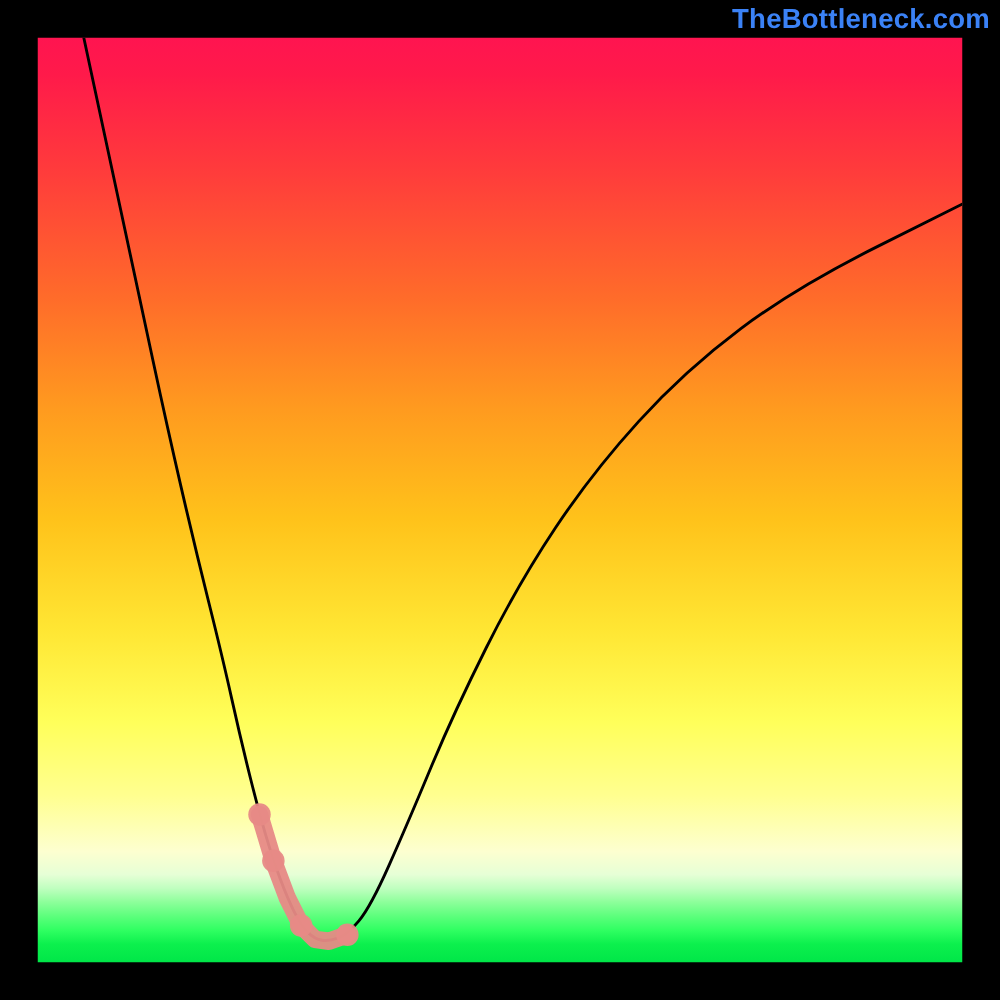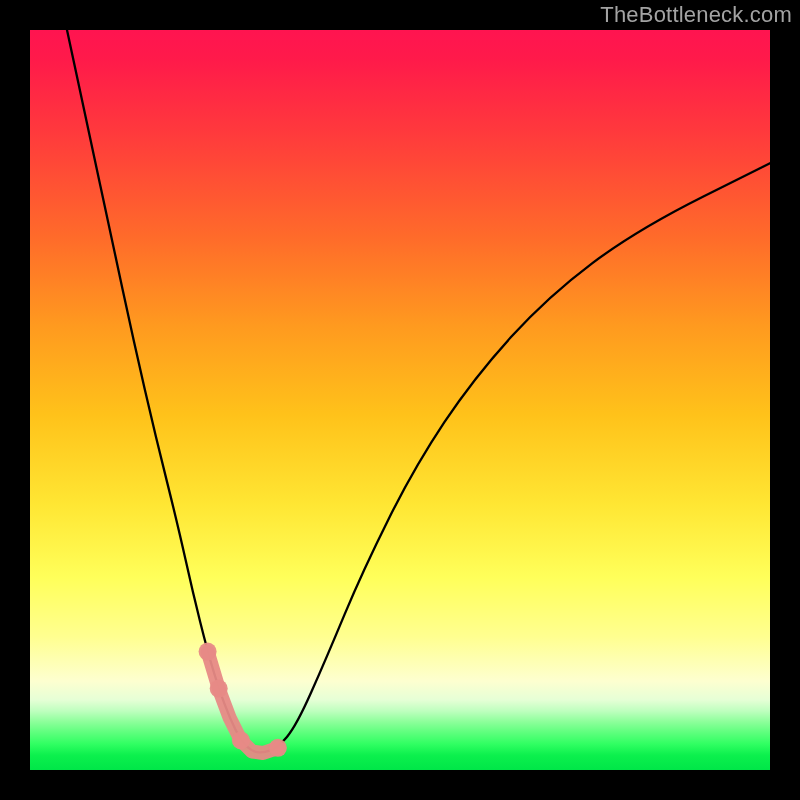--- a/index.html
+++ b/index.html
@@ -14,23 +14,23 @@
   .frame {
     position: absolute;
     left: 0; top: 0;
     width: 800px; height: 800px;
     background: #000;
   }
   .watermark {
     position: absolute;
     top: 2px;
     right: 8px;
-    color: #a3a3a3;
+    color: #3b82f6;
     font-size: 22px;
-    font-weight: 400;
+    font-weight: 700;
     letter-spacing: 0.2px;
     z-index: 10;
   }
   .plot-area {
     position: absolute;
     left: 30px;
     top: 30px;
     width: 740px;
     height: 740px;
     overflow: hidden;

